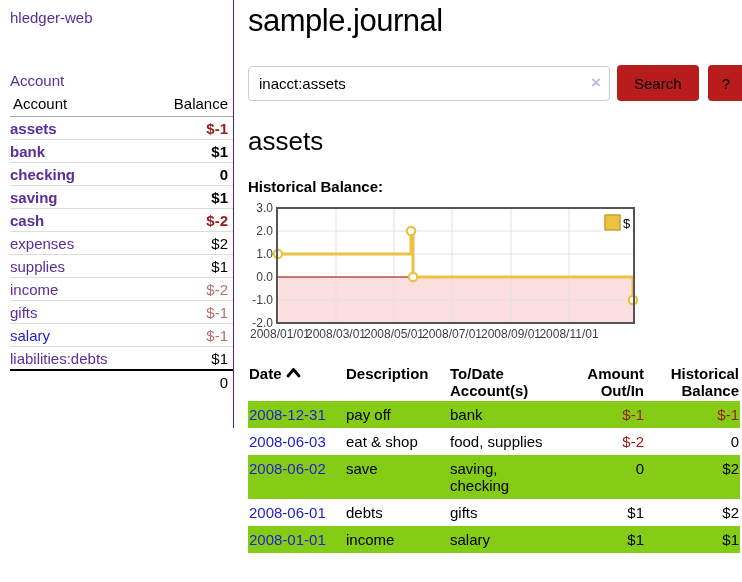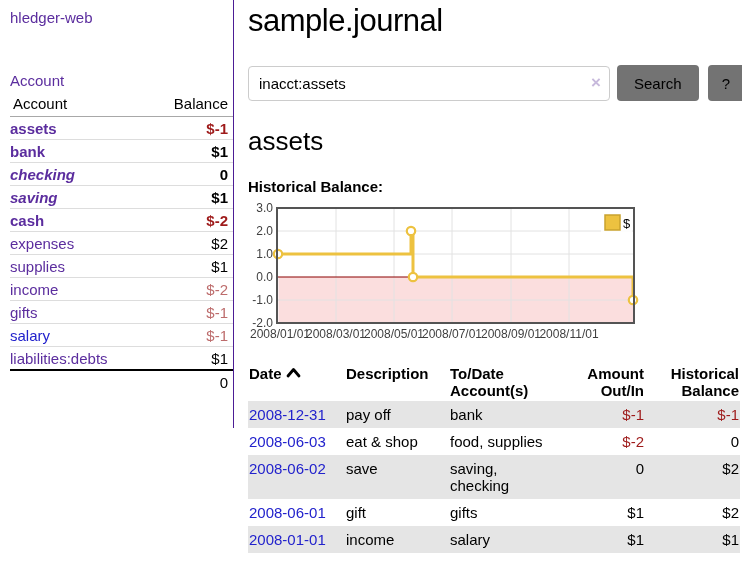--- a/index.html
+++ b/index.html
@@ -25,41 +25,41 @@
   .journal-link { display:block; margin-top:46px; font-size:15px; }
   .accounts-table { width:223px; border-collapse:collapse; margin-top:3px; }
   .accounts-table th { text-align:left; font-weight:normal; padding:3px 0 4px 3px; border-bottom:1px solid #a8a8a8; }
   .accounts-table th.bal-h { text-align:right; padding-right:5px; }
   .accounts-table td { padding:2.5px 0; border-top:1px solid #ddd; }
   .accounts-table tbody tr:first-child td { border-top:none; }
   .accounts-table td.bal { text-align:right; padding-right:5px; white-space:nowrap; }
   .accounts-table tfoot td { border-top:2px solid #000; }
   .d0 { padding-left:12px; }
   .d1 { padding-left:21px; }
-  .d2 { padding-left:30px;font-style:italic; }
+  .d2 { padding-left:30px; }
   .bold, .bold a { font-weight:bold; }
 
   
   .main { flex:1; padding:3px 0 0 14px; }
   .page-title { font-size:31px; font-weight:normal; letter-spacing:-0.5px; }
 
   .search-row { margin-top:26px; display:flex; align-items:center; }
   .search-wrap { position:relative; }
   .search-input {
     width:362px; height:35px; border:1px solid #ccc; border-radius:4px;
     padding:0 30px 0 10px; font:15px "Liberation Sans","DejaVu Sans",sans-serif;
     color:#000000; outline:none;
   }
   .clear-icon {
     position:absolute; right:9px; top:8px; color:#c7b9dc;
     font-size:17px; font-weight:bold; line-height:17px; cursor:pointer;
   }
   .btn {
     height:36px; margin-left:8px; border:none; border-radius:4px;
-    background:#737373; color:#000; font:15px "Liberation Sans","DejaVu Sans",sans-serif;
+    background:#b91c1c; color:#000; font:15px "Liberation Sans","DejaVu Sans",sans-serif;
     cursor:pointer;
   }
   .btn.search { padding:0 17px; margin-left:7px; }
   .btn.help { width:37px; margin-left:9px; }
 
   .account-heading { font-size:26px; font-weight:normal; margin-top:25px; }
   .chart-title { font-size:15px; font-weight:bold; margin-top:21px; }
 
   .chart { display:block; margin:6px 0 0 -8px; }
   .chart text { font:12px "Liberation Sans","DejaVu Sans",sans-serif; fill:#3f3f3f; }
@@ -68,21 +68,21 @@
   
   .register { border-collapse:collapse; margin-top:18px; table-layout:fixed; width:492px; }
   .register col.c-date { width:97px; }
   .register col.c-desc { width:104px; }
   .register col.c-acct { width:110px; }
   .register col.c-amt  { width:86px; }
   .register col.c-bal  { width:95px; }
   .register th { text-align:left; vertical-align:top; padding:4px 0 2px 1px; font-size:15px; }
   .register th.num, .register td.num { text-align:right; padding-right:1px; }
   .register td { padding:5px 0 5px 1px; vertical-align:top; }
-  .register tr.stripe { background:#e5e5e5; }
+  .register tr.stripe { background:#84cc16; }
   .caret-icon { vertical-align:1px; margin-left:4px; }
 </style>
 </head>
 <body>
 
 <div class="sidebar">
   <a class="app-title purple">hledger-web</a>
   <a class="journal-link purple">Account</a>
 
   <table class="accounts-table">
@@ -253,21 +253,21 @@
       </tr>
       <tr class="stripe">
         <td><a class="blue">2008-06-02</a></td>
         <td>save</td>
         <td>saving, checking</td>
         <td class="num">0</td>
         <td class="num">$2</td>
       </tr>
       <tr>
         <td><a class="blue">2008-06-01</a></td>
-        <td>gift</td>
+        <td>debts</td>
         <td>gifts</td>
         <td class="num">$1</td>
         <td class="num">$2</td>
       </tr>
       <tr class="stripe">
         <td><a class="blue">2008-01-01</a></td>
         <td>income</td>
         <td>salary</td>
         <td class="num">$1</td>
         <td class="num">$1</td>

